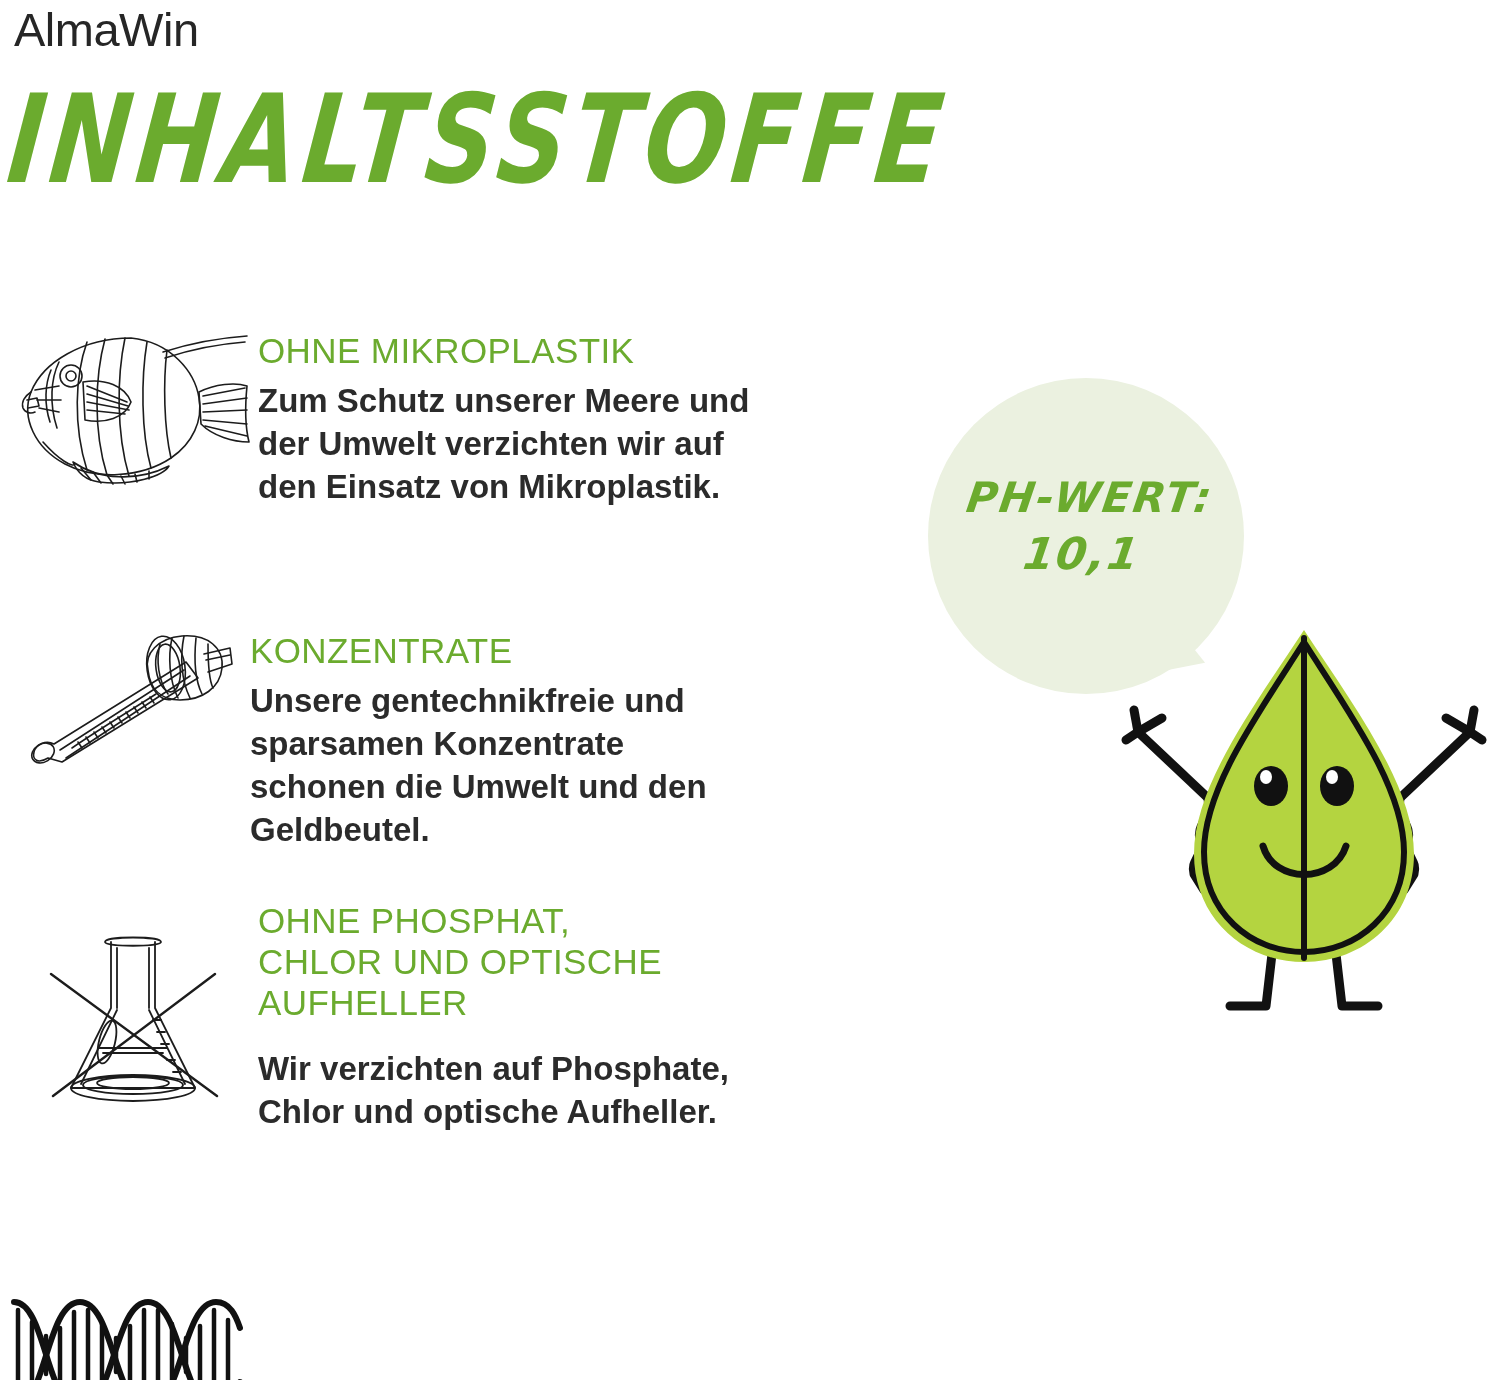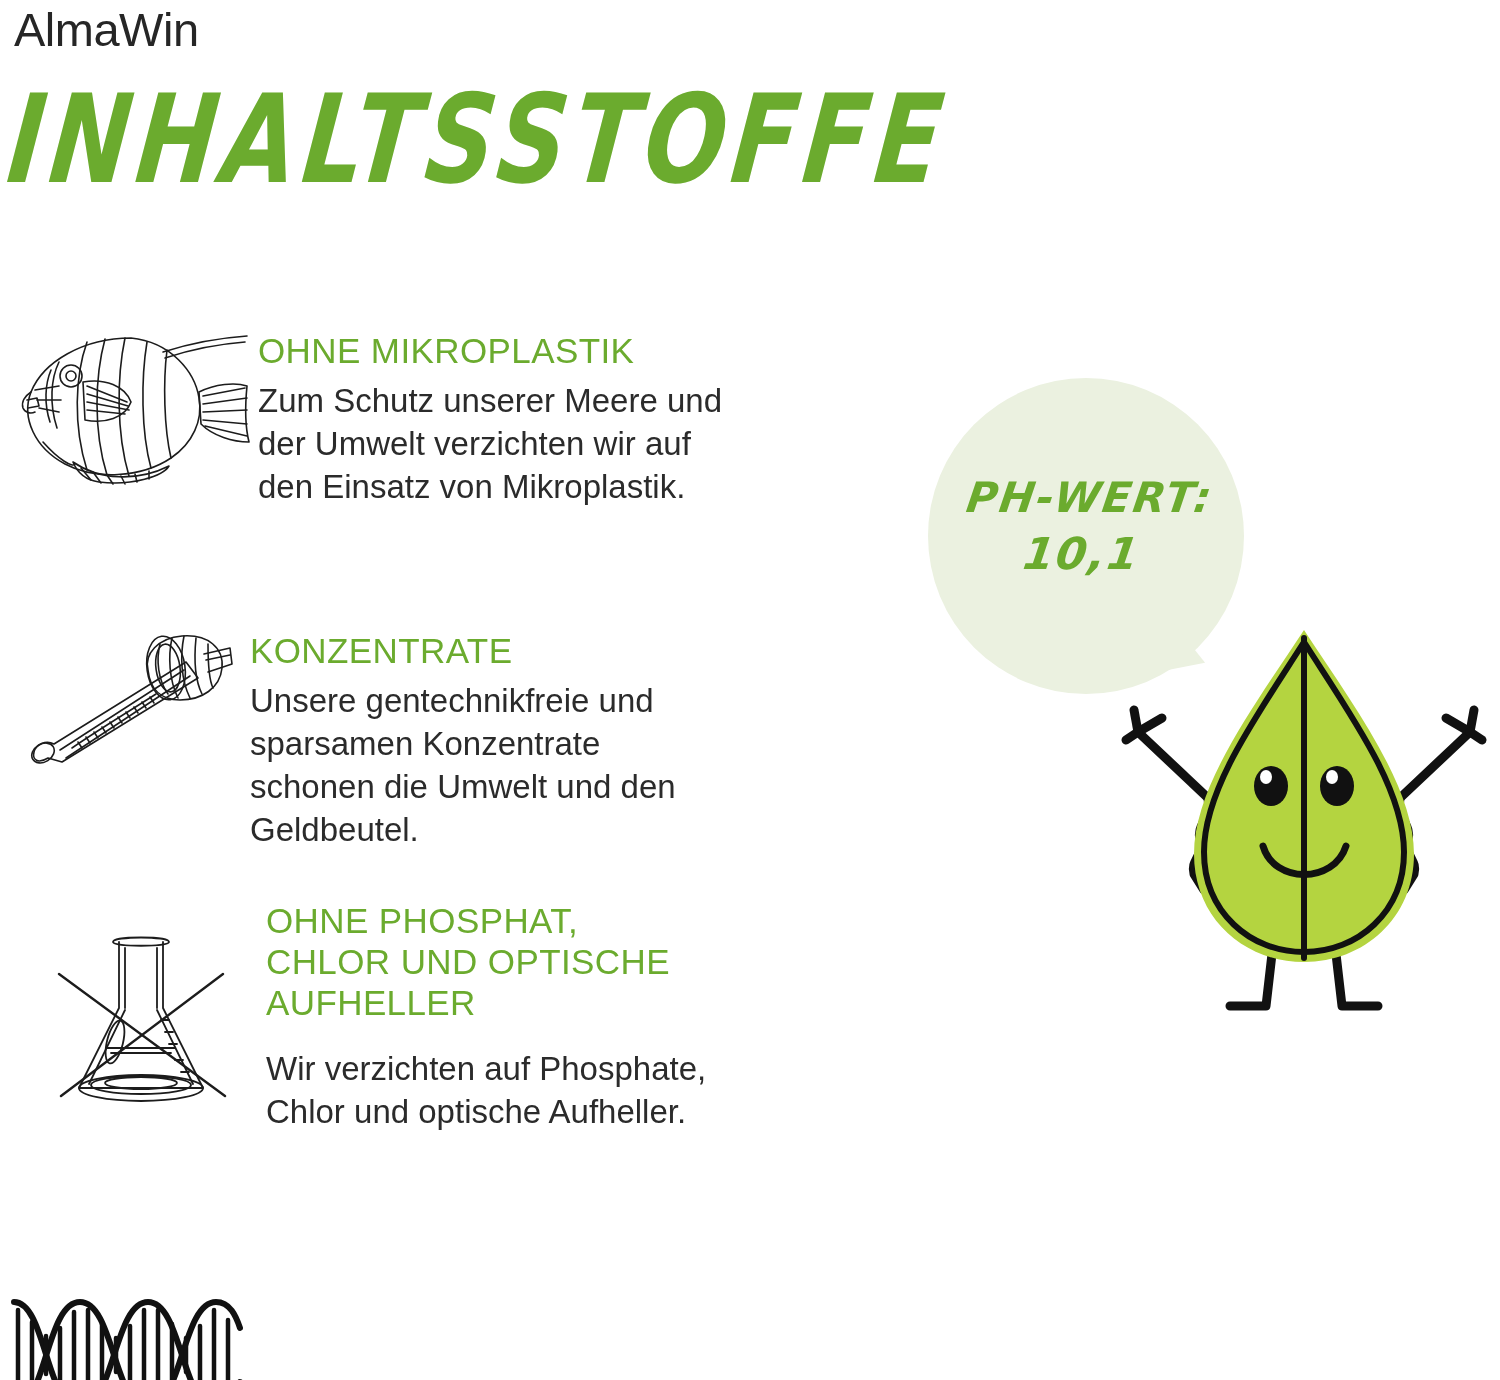--- a/index.html
+++ b/index.html
@@ -67,21 +67,21 @@
     line-height: 41px;
     font-weight: 400;
     letter-spacing: 0.4px;
     margin: 0 0 8px 0;
     white-space: pre-line;
   }
   .f-body {
     color: #2b2b2b;
     font-size: 33px;
     line-height: 43px;
-    font-weight: 400;
+    font-weight: 700;
     margin: 0;
     white-space: pre-line;
   }
 
   
   .bubble {
     position: absolute;
     left: 928px;
     top: 378px;
     width: 316px;
@@ -248,21 +248,21 @@
     </div>
     <div class="feature-text">
       <h3 class="f-title">KONZENTRATE</h3>
       <p class="f-body">Unsere gentechnikfreie und
 sparsamen Konzentrate
 schonen die Umwelt und den
 Geldbeutel.</p>
     </div>
   </div>
 
-  <div class="feature" style="left:16px; top:900px;">
+  <div class="feature" style="left:8px; top:900px;">
     <div class="feature-icon" style="align-items:flex-start; padding-top:20px;">
       <svg width="200" height="200" viewBox="0 0 200 200" fill="none" stroke="#1c1c1c" stroke-width="1.8" stroke-linecap="round" stroke-linejoin="round">
 
         <path d="M78 22 L 78 88 L 38 168 L 162 168 L 122 88 L 122 22"></path>
         <path d="M72 22 C 72 16, 128 16, 128 22 C 128 27, 72 27, 72 22 Z"></path>
         <path d="M84 28 L 84 88"></path>
         <path d="M116 28 L 116 88"></path>
 
         <path d="M84 90 L 48 164"></path>
         <path d="M116 90 L 152 164"></path>

